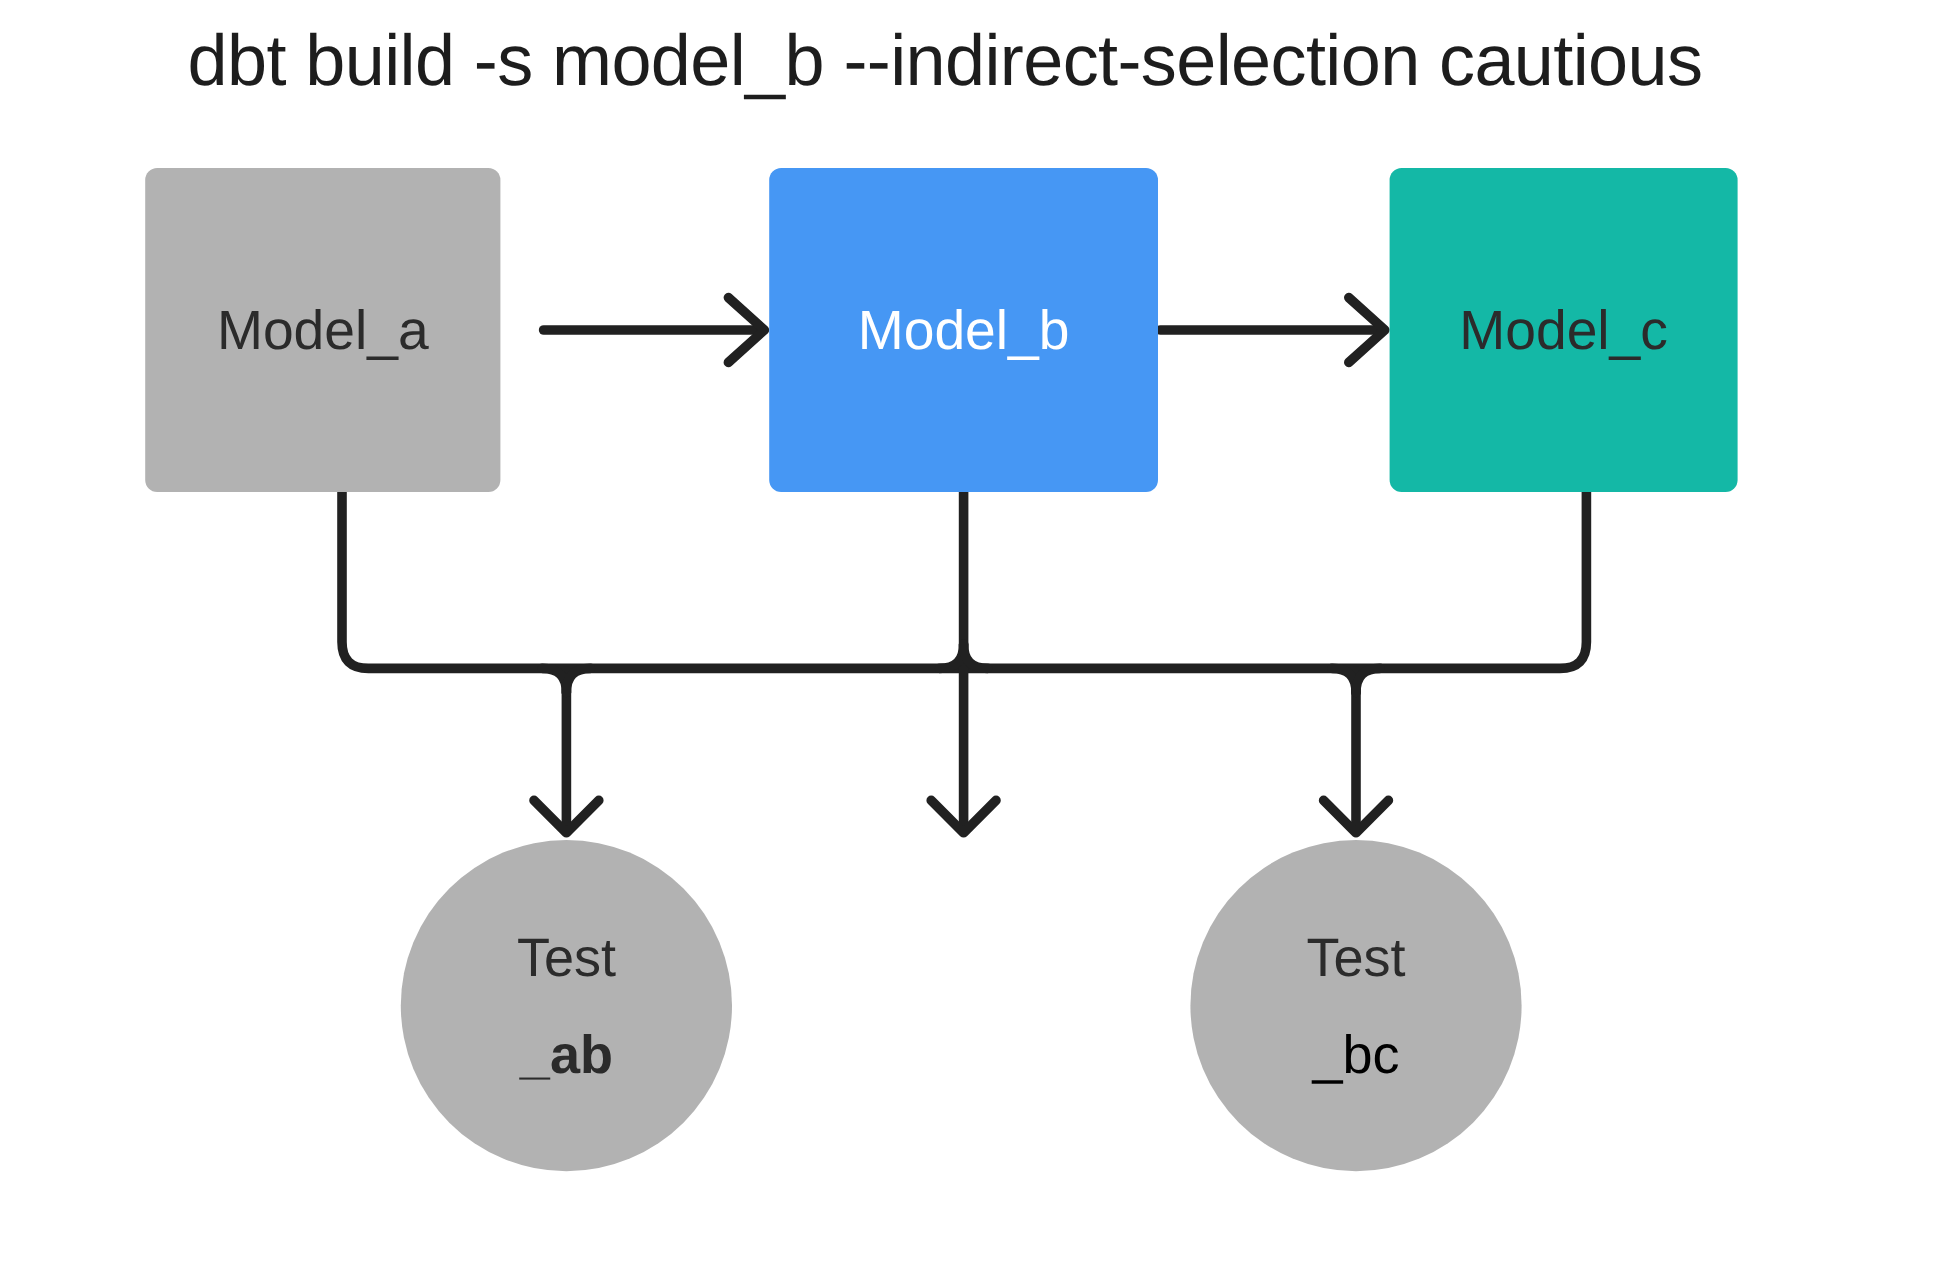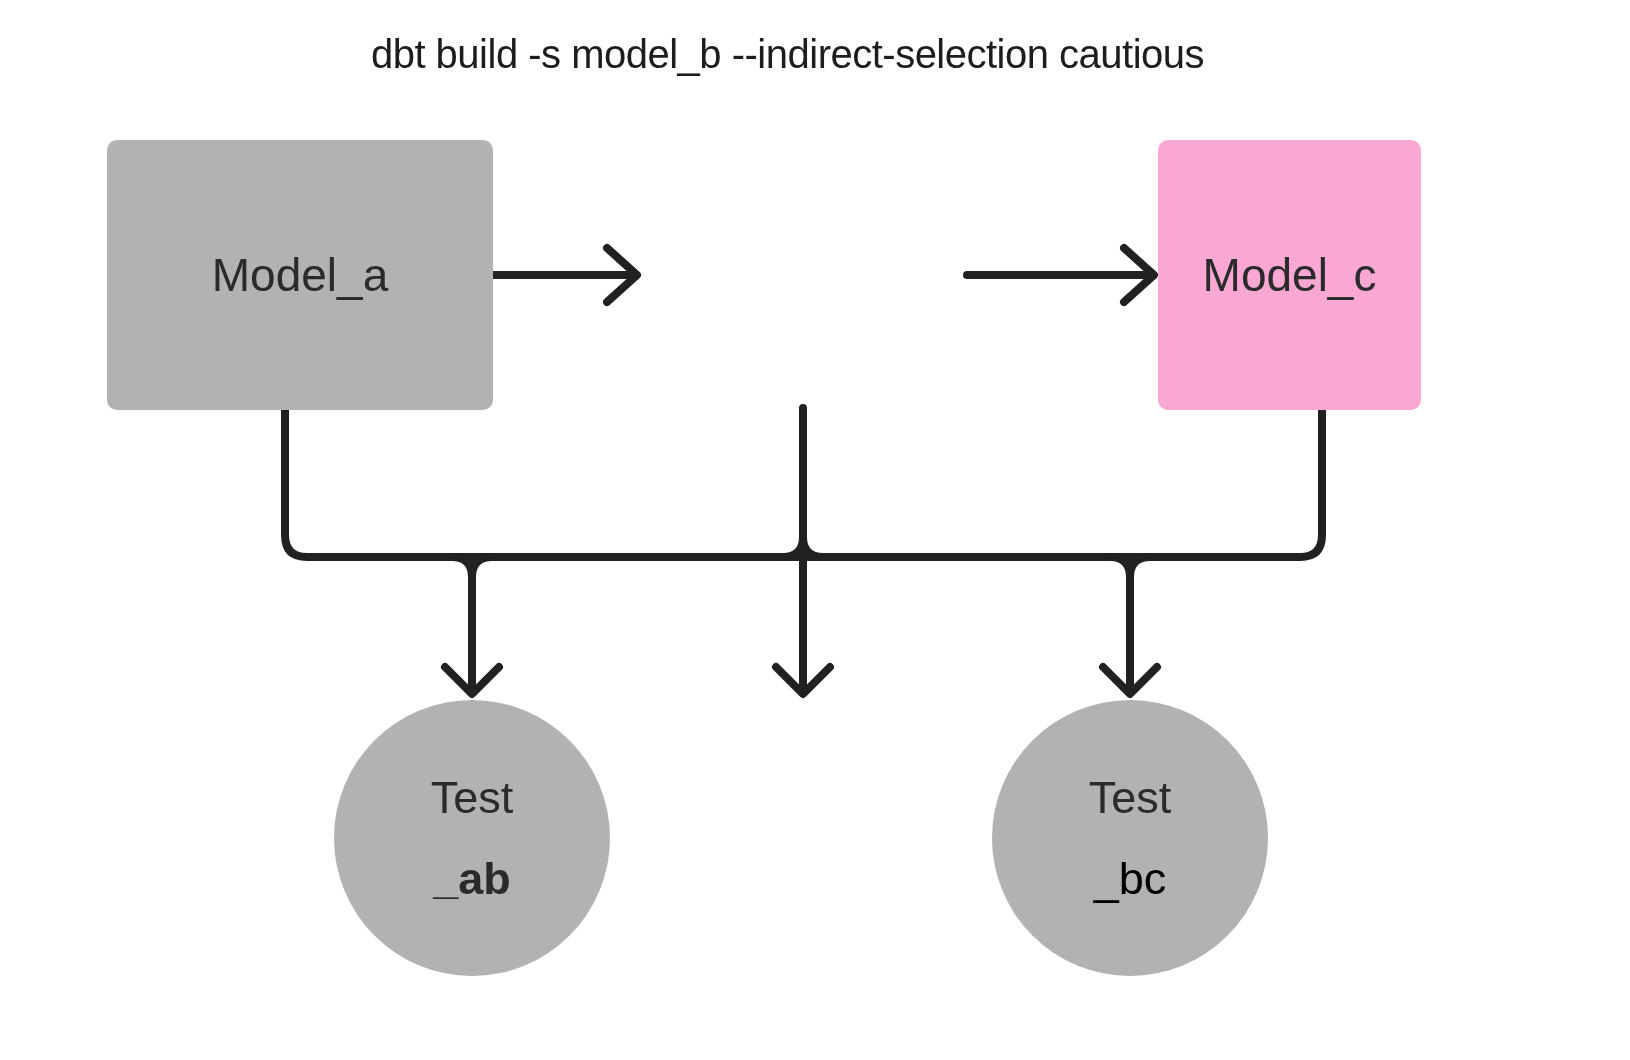--- a/index.html
+++ b/index.html
@@ -7,25 +7,25 @@
   .canvas {
     position: relative;
     width: 1630px;
     height: 1060px;
     background: #ffffff;
     overflow: hidden;
     font-family: "Liberation Sans", "DejaVu Sans", sans-serif;
   }
   .title {
     position: absolute;
-    top: 32px;
+    top: 16px;
     left: 0;
     right: 55px;
     text-align: center;
-    font-size: 40px;
+    font-size: 60px;
     font-weight: 500;
     letter-spacing: -0.5px;
     color: #1d1d1d;
     white-space: nowrap;
   }
   svg.edges {
     position: absolute;
     inset: 0;
     z-index: 1;
   }
@@ -89,26 +89,29 @@
     <path d="M 452 557 Q 472 557 472 577" style="stroke: rgb(33, 33, 33);"></path>
     <path d="M 492 557 Q 472 557 472 577" style="stroke: rgb(33, 33, 33);"></path>
     <path d="M 445 667 L 472 694 L 499 667" style="stroke: rgb(33, 33, 33);"></path>
 
     <path d="M 1130 559 L 1130 688" style="stroke: rgb(33, 33, 33);"></path>
     <path d="M 1110 557 Q 1130 557 1130 577" style="stroke: rgb(33, 33, 33);"></path>
     <path d="M 1150 557 Q 1130 557 1130 577" style="stroke: rgb(33, 33, 33);"></path>
     <path d="M 1103 667 L 1130 694 L 1157 667" style="stroke: rgb(33, 33, 33);"></path>
   </svg>
 
-  <div class="node box" style="left: 107px; width: 386px; background-color: rgb(178, 178, 178);">
+  <div class="node box" style="left: 121px; width: 296px; background-color: rgb(178, 178, 178);">
     <span class="lbl" style="color: rgb(43, 43, 43);">Model_a</span>
   </div>
 
+  <div class="node box" style="left: 641px; width: 324px; background-color: rgb(70, 151, 244);">
+    <span class="lbl" style="color: rgb(255, 255, 255);">Model_b</span>
+  </div>
 
-  <div class="node box" style="left: 1158px; width: 263px; background-color: #f9a8d4;">
+  <div class="node box" style="left: 1158px; width: 290px; background-color: #14b8a6;">
     <span class="lbl" style="color: rgb(43, 43, 43);">Model_c</span>
   </div>
 
   <div class="node circle" style="left: 334px; background-color: rgb(178, 178, 178);">
     <span class="lbl" style="color: rgb(43, 43, 43);">Test</span>
     <span class="lbl" style="color: rgb(43, 43, 43); font-weight: bold;">_ab</span>
   </div>
 
 
   <div class="node circle" style="left: 992px; background-color: rgb(178, 178, 178);">

